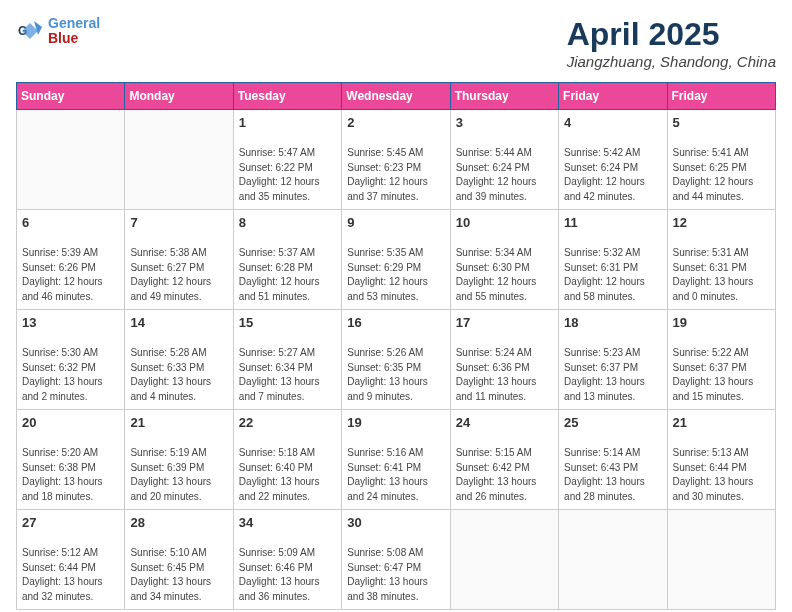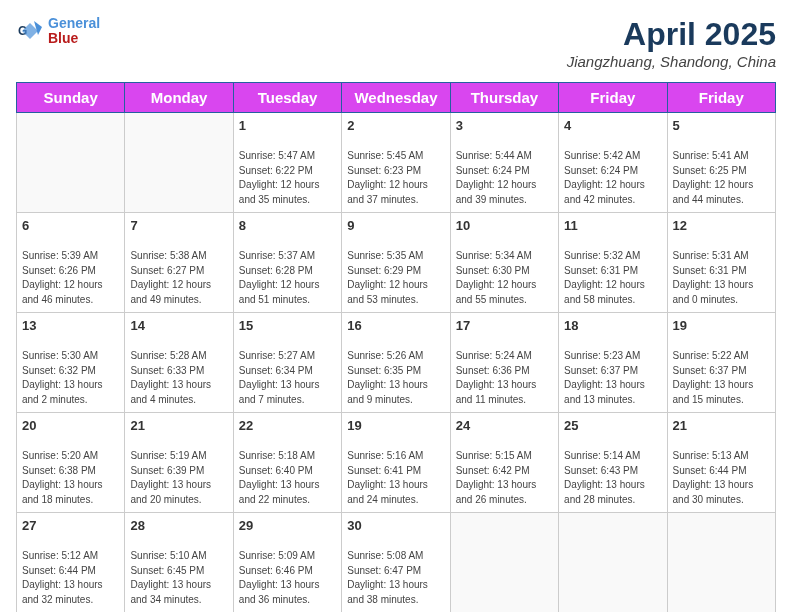--- a/index.html
+++ b/index.html
@@ -28,44 +28,44 @@
     }
     .logo-text span {
       color: #4a90d9;
     }
     .logo-icon {
       width: 28px;
       height: 28px;
       margin-right: 4px;
     }
     .title-section {
-      text-align: right;
+      text-align: left;
       margin-left: 27px;
     }
     .month-title {
       font-size: 32px;
       color: #1a3a5c;
       font-weight: bold;
     }
     .subtitle {
       font-size: 15px;
       color: #444;
       font-style: italic;
     }
     .calendar {
       width: 100%;
       border-collapse: collapse;
       border: 1px solid #ccc;
     }
     .calendar th {
-      background-color: #d946ef;
+      background-color: #ec4899;
       color: #fff;
       padding: 6px 4px;
-      font-size: 15px;
-      text-align: center;
+      font-size: 12px;
+      text-align: left;
       border: 1px solid #2560a0;
     }
     .calendar td {
       vertical-align: top;
       border: 1px solid #ccc;
       padding: 5px 5px;
       font-size: 10.5px;
       color: #333;
       width: 14.28%;
       min-height: 80px;
@@ -241,21 +241,21 @@
       <tr>
         <td>
           <span class="day-number">27</span>
           <div class="day-info">Sunrise: 5:12 AM<br>Sunset: 6:44 PM<br>Daylight: 13 hours and 32 minutes.</div>
         </td>
         <td>
           <span class="day-number">28</span>
           <div class="day-info">Sunrise: 5:10 AM<br>Sunset: 6:45 PM<br>Daylight: 13 hours and 34 minutes.</div>
         </td>
         <td>
-          <span class="day-number">29</span>
+          <span class="day-number">34</span>
           <div class="day-info">Sunrise: 5:09 AM<br>Sunset: 6:46 PM<br>Daylight: 13 hours and 36 minutes.</div>
         </td>
         <td>
           <span class="day-number">30</span>
           <div class="day-info">Sunrise: 5:08 AM<br>Sunset: 6:47 PM<br>Daylight: 13 hours and 38 minutes.</div>
         </td>
         <td class="empty-cell"></td>
         <td class="empty-cell"></td>
         <td class="empty-cell"></td>
       </tr>

